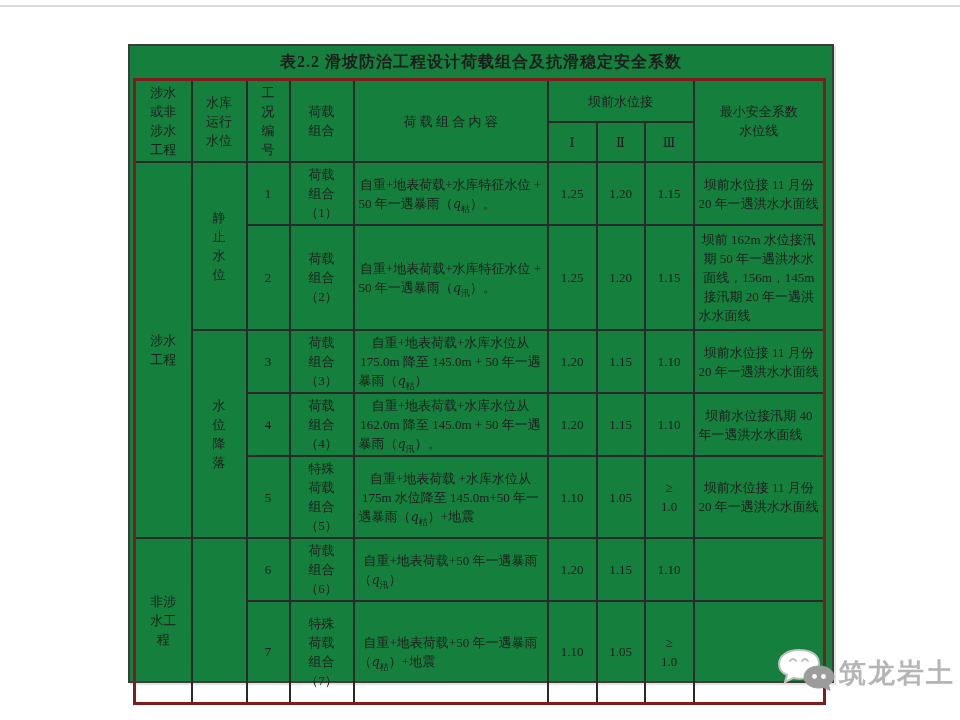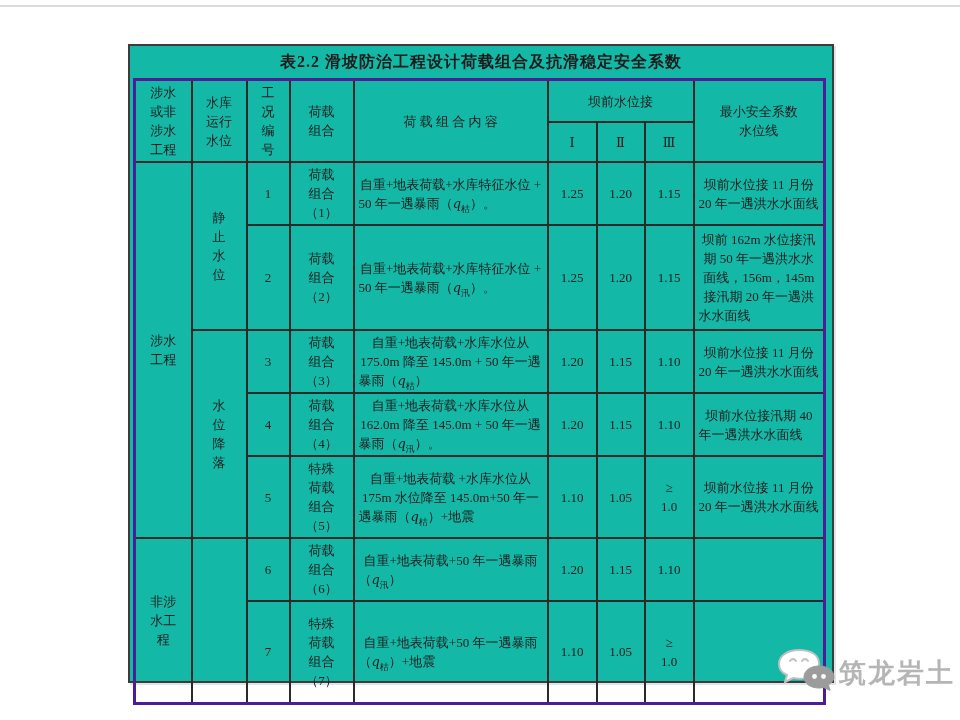--- a/index.html
+++ b/index.html
@@ -4,30 +4,30 @@
 <style>
   html,body{margin:0;padding:0;}
   body{
     width:960px;height:720px;position:relative;background:#ffffff;
     font-family:"Liberation Serif","DejaVu Serif",serif;
     color:#1c1c1c;overflow:hidden;
   }
   .topline{position:absolute;top:5px;left:0;width:960px;height:2px;background:#dcdcdc;}
   .frame{
     position:absolute;left:128px;top:44px;width:706px;height:639px;
-    border:2px solid #3c3c3c;box-sizing:border-box;background:#14b8a6;
+    border:2px solid #3c3c3c;box-sizing:border-box;background:#15803d;
     box-shadow:2px 2px 0 #e3e3e3;
   }
   .title{
     height:32px;display:flex;align-items:center;justify-content:center;
     font-size:16px;font-weight:bold;letter-spacing:1px;
   }
   table.main{
     border-collapse:collapse;table-layout:fixed;width:690px;margin-left:3px;
-    border:3px solid #4c1d95;
+    border:3px solid #7f1d1d;
   }
   table.main th, table.main td{
     border:2px solid #2a2a2a;
     font-size:13px;line-height:19px;
     text-align:center;vertical-align:middle;
     padding:2px 4px;box-sizing:border-box;
     white-space:pre-line;font-weight:normal;
   }
   th{font-weight:normal;}
   .hdr1{height:40px;}

